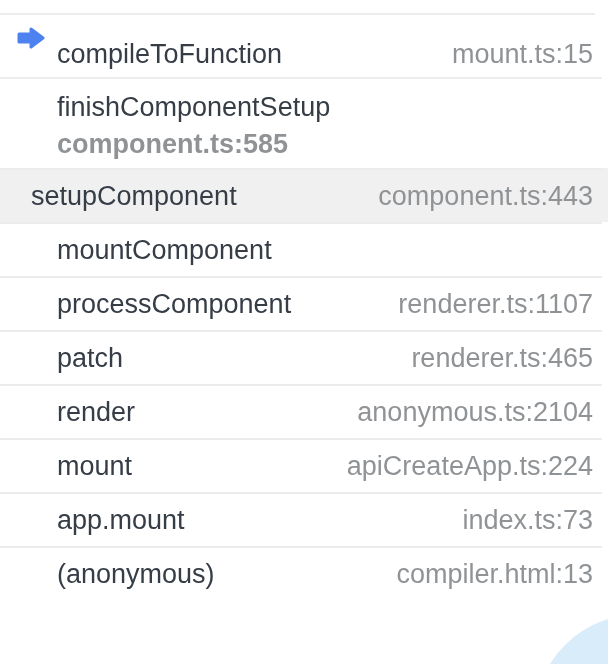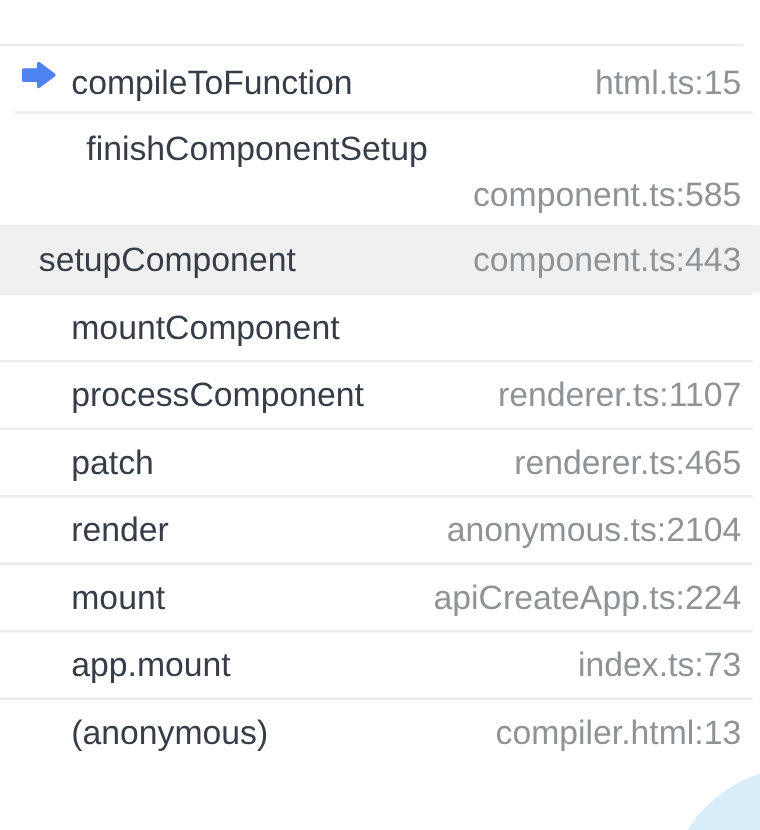--- a/index.html
+++ b/index.html
@@ -25,24 +25,24 @@
   
   .row::before {
     content: "";
     position: absolute;
     top: 0; left: 0; right: 6px;
     height: 2px;
     background: #ececec;
   }
   .fn  { color: #363d47; white-space: nowrap; position: relative; z-index: 2; }
   .loc { color: #909396; white-space: nowrap; position: relative; z-index: 2; }
-  .row--first { padding-top: 14px; padding-bottom: 6px; margin-top: 22px; }
+  .row--first { padding-top: 24px; padding-bottom: 6px; }
   .row--first::before { right: 13px; }
-  .row--two { display: block; padding-top: 13px; padding-bottom: 7px; margin-left: 12px; }
-  .row--two .loc { display: block; text-align: right; margin-top: 3px; }
+  .row--two { display: block; padding-top: 13px; padding-bottom: 7px; }
+  .row--two .loc { display: block; text-align: left; margin-top: 3px; font-weight: bold; }
   .row--selected { background: #f0f0f0; padding-left: 31px; }
   .arrow-icon {
     position: absolute;
     left: 17px; top: 13px;
     width: 28px; height: 24px;
     z-index: 2;
   }
   .corner-bubble {
     position: absolute;
     left: 534px; top: 614px;
@@ -56,21 +56,21 @@
 <body>
 
 <div id="screen">
   <div class="stack">
 
     <div class="row row--first">
       <svg class="arrow-icon" viewBox="0 0 28 24">
         <polygon points="2,8 14,8 14,3 26,12 14,21 14,16 2,16" fill="#4d82f0" stroke="#4d82f0" stroke-width="3" stroke-linejoin="round"></polygon>
       </svg>
       <span class="fn">compileToFunction</span>
-      <span class="loc">html.ts:15</span>
+      <span class="loc">mount.ts:15</span>
     </div>
 
     <div class="row row--two">
       <span class="fn">finishComponentSetup</span>
       <span class="loc">component.ts:585</span>
     </div>
 
 
     <div class="row row--selected">
       <span class="fn">setupComponent</span>

